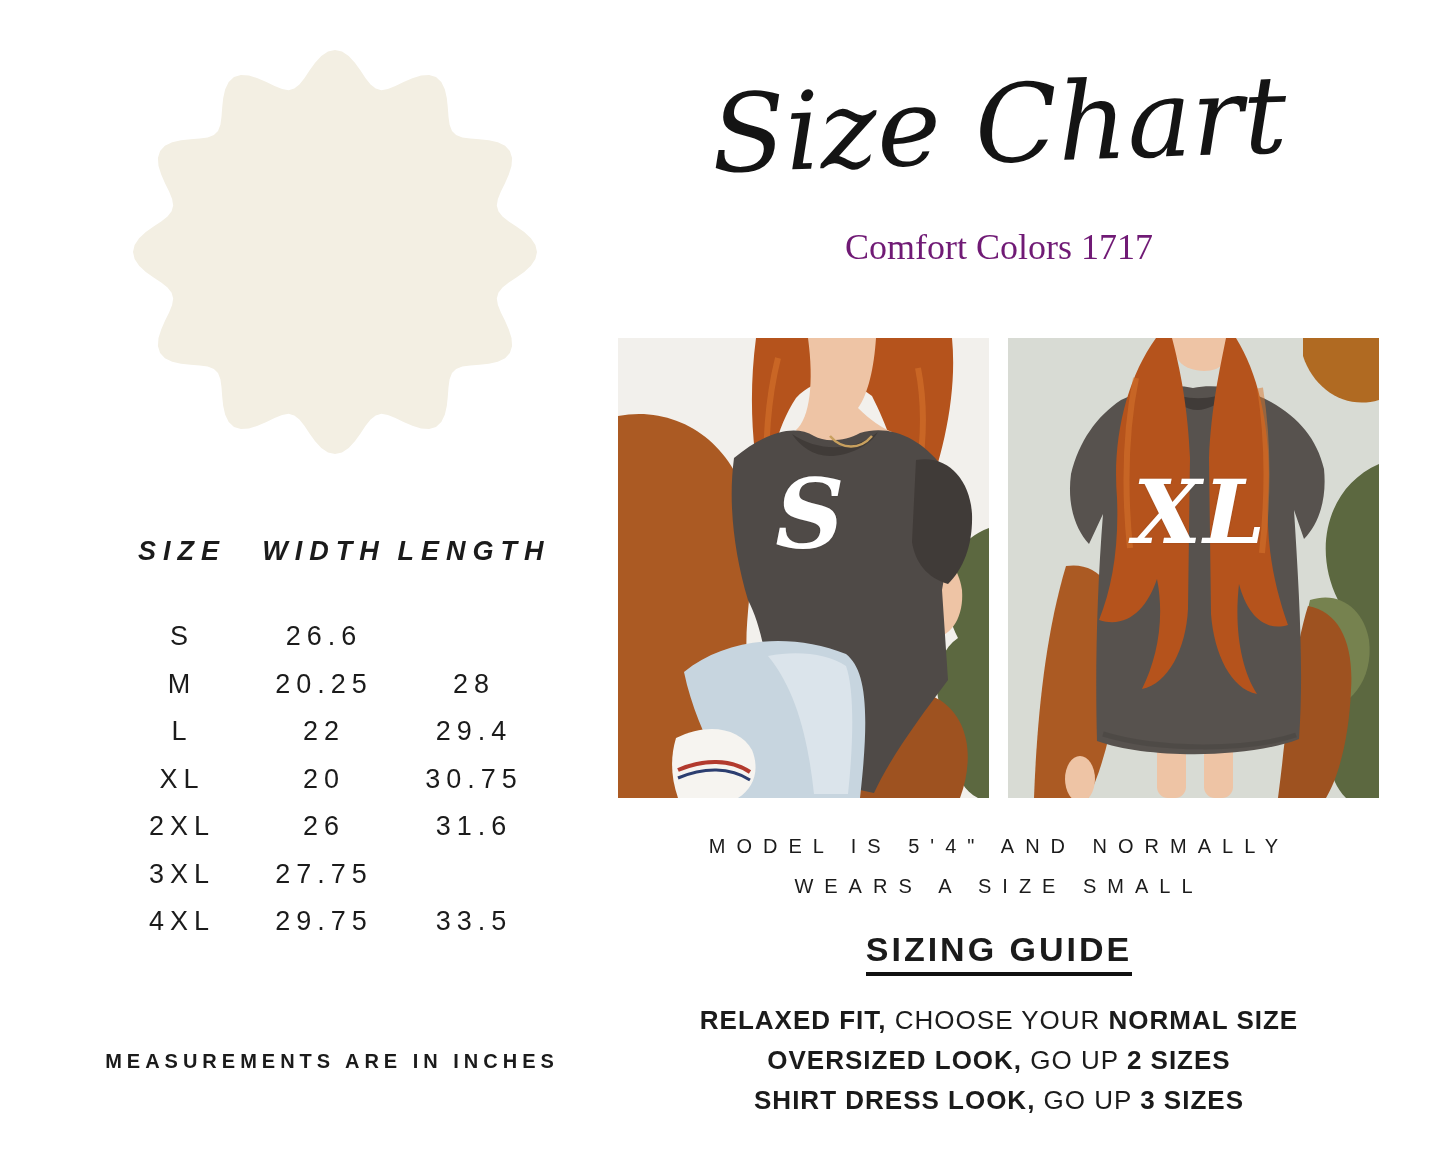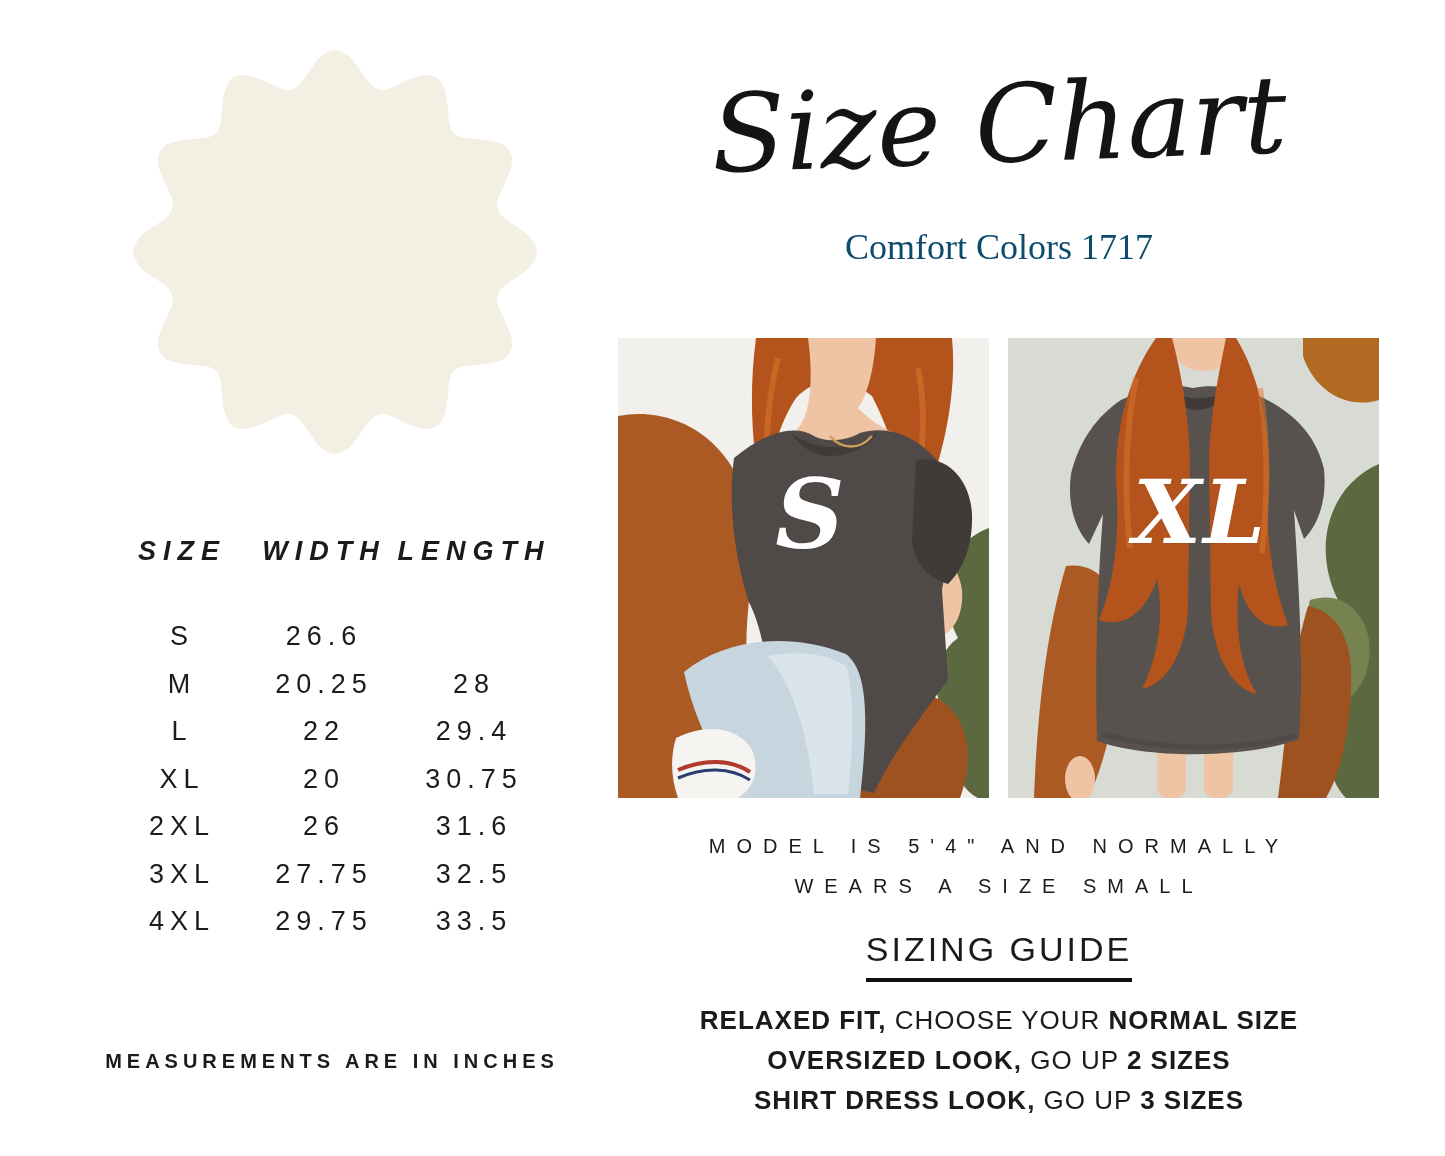--- a/index.html
+++ b/index.html
@@ -41,21 +41,21 @@
     font-style: italic; font-weight: 400;
     font-size: 108px; line-height: 1.35;
     transform: rotate(-2deg);
     color: #141414;
   }
   .page-subtitle {
     position: absolute; left: 618px; top: 226px; width: 762px;
     text-align: center;
     font-family: "Liberation Serif", serif;
     font-size: 36px; font-weight: 400; letter-spacing: 0px;
-    color: #0c4a6e;
+    color: #701a75;
   }
 
   .photos { position: absolute; left: 618px; top: 338px; width: 762px; height: 460px; display: flex; gap: 19px; }
   .photo { position: relative; width: 371px; height: 460px; overflow: hidden; }
   .photo svg { display: block; }
   .shirt-letter {
     position: absolute;
     font-family: "DejaVu Serif", serif;
     font-style: italic; font-weight: 700;
     transform: translate(-50%, -50%);
@@ -66,22 +66,22 @@
 
   .model-note {
     position: absolute; left: 618px; top: 826px; width: 762px;
     text-align: center; font-size: 20px; font-weight: 400;
     letter-spacing: 11px; line-height: 40px;
   }
 
   .guide-heading-wrap { position: absolute; left: 618px; top: 930px; width: 762px; text-align: center; }
   .guide-heading {
     display: inline-block;
-    font-size: 34px; font-weight: 400; letter-spacing: 3px;
-    border-bottom: 4px solid #111111; padding-bottom: 9px;
+    font-size: 34px; font-weight: 700; letter-spacing: 3px;
+    border-bottom: 4px solid #111111; padding-bottom: 3px;
   }
   .guide-lines {
     position: absolute; left: 598px; top: 1000px; width: 802px;
     text-align: center; font-size: 26px; line-height: 40px;
     letter-spacing: 1px;
   }
   .guide-lines .b { font-weight: 700; }
   .guide-lines .r { font-weight: 400; }
 </style>
 </head>
@@ -121,21 +121,20 @@
       <span>30.75</span>
     </div>
     <div class="t-row">
       <span>2XL</span>
       <span>26</span>
       <span>31.6</span>
     </div>
     <div class="t-row">
       <span>3XL</span>
       <span>27.75</span>
-      <span>32.5</span>
     </div>
     <div class="t-row">
       <span>4XL</span>
       <span>29.75</span>
       <span>33.5</span>
     </div>
   </div>
 
   <div class="measure-note">MEASUREMENTS ARE IN INCHES</div>
 

